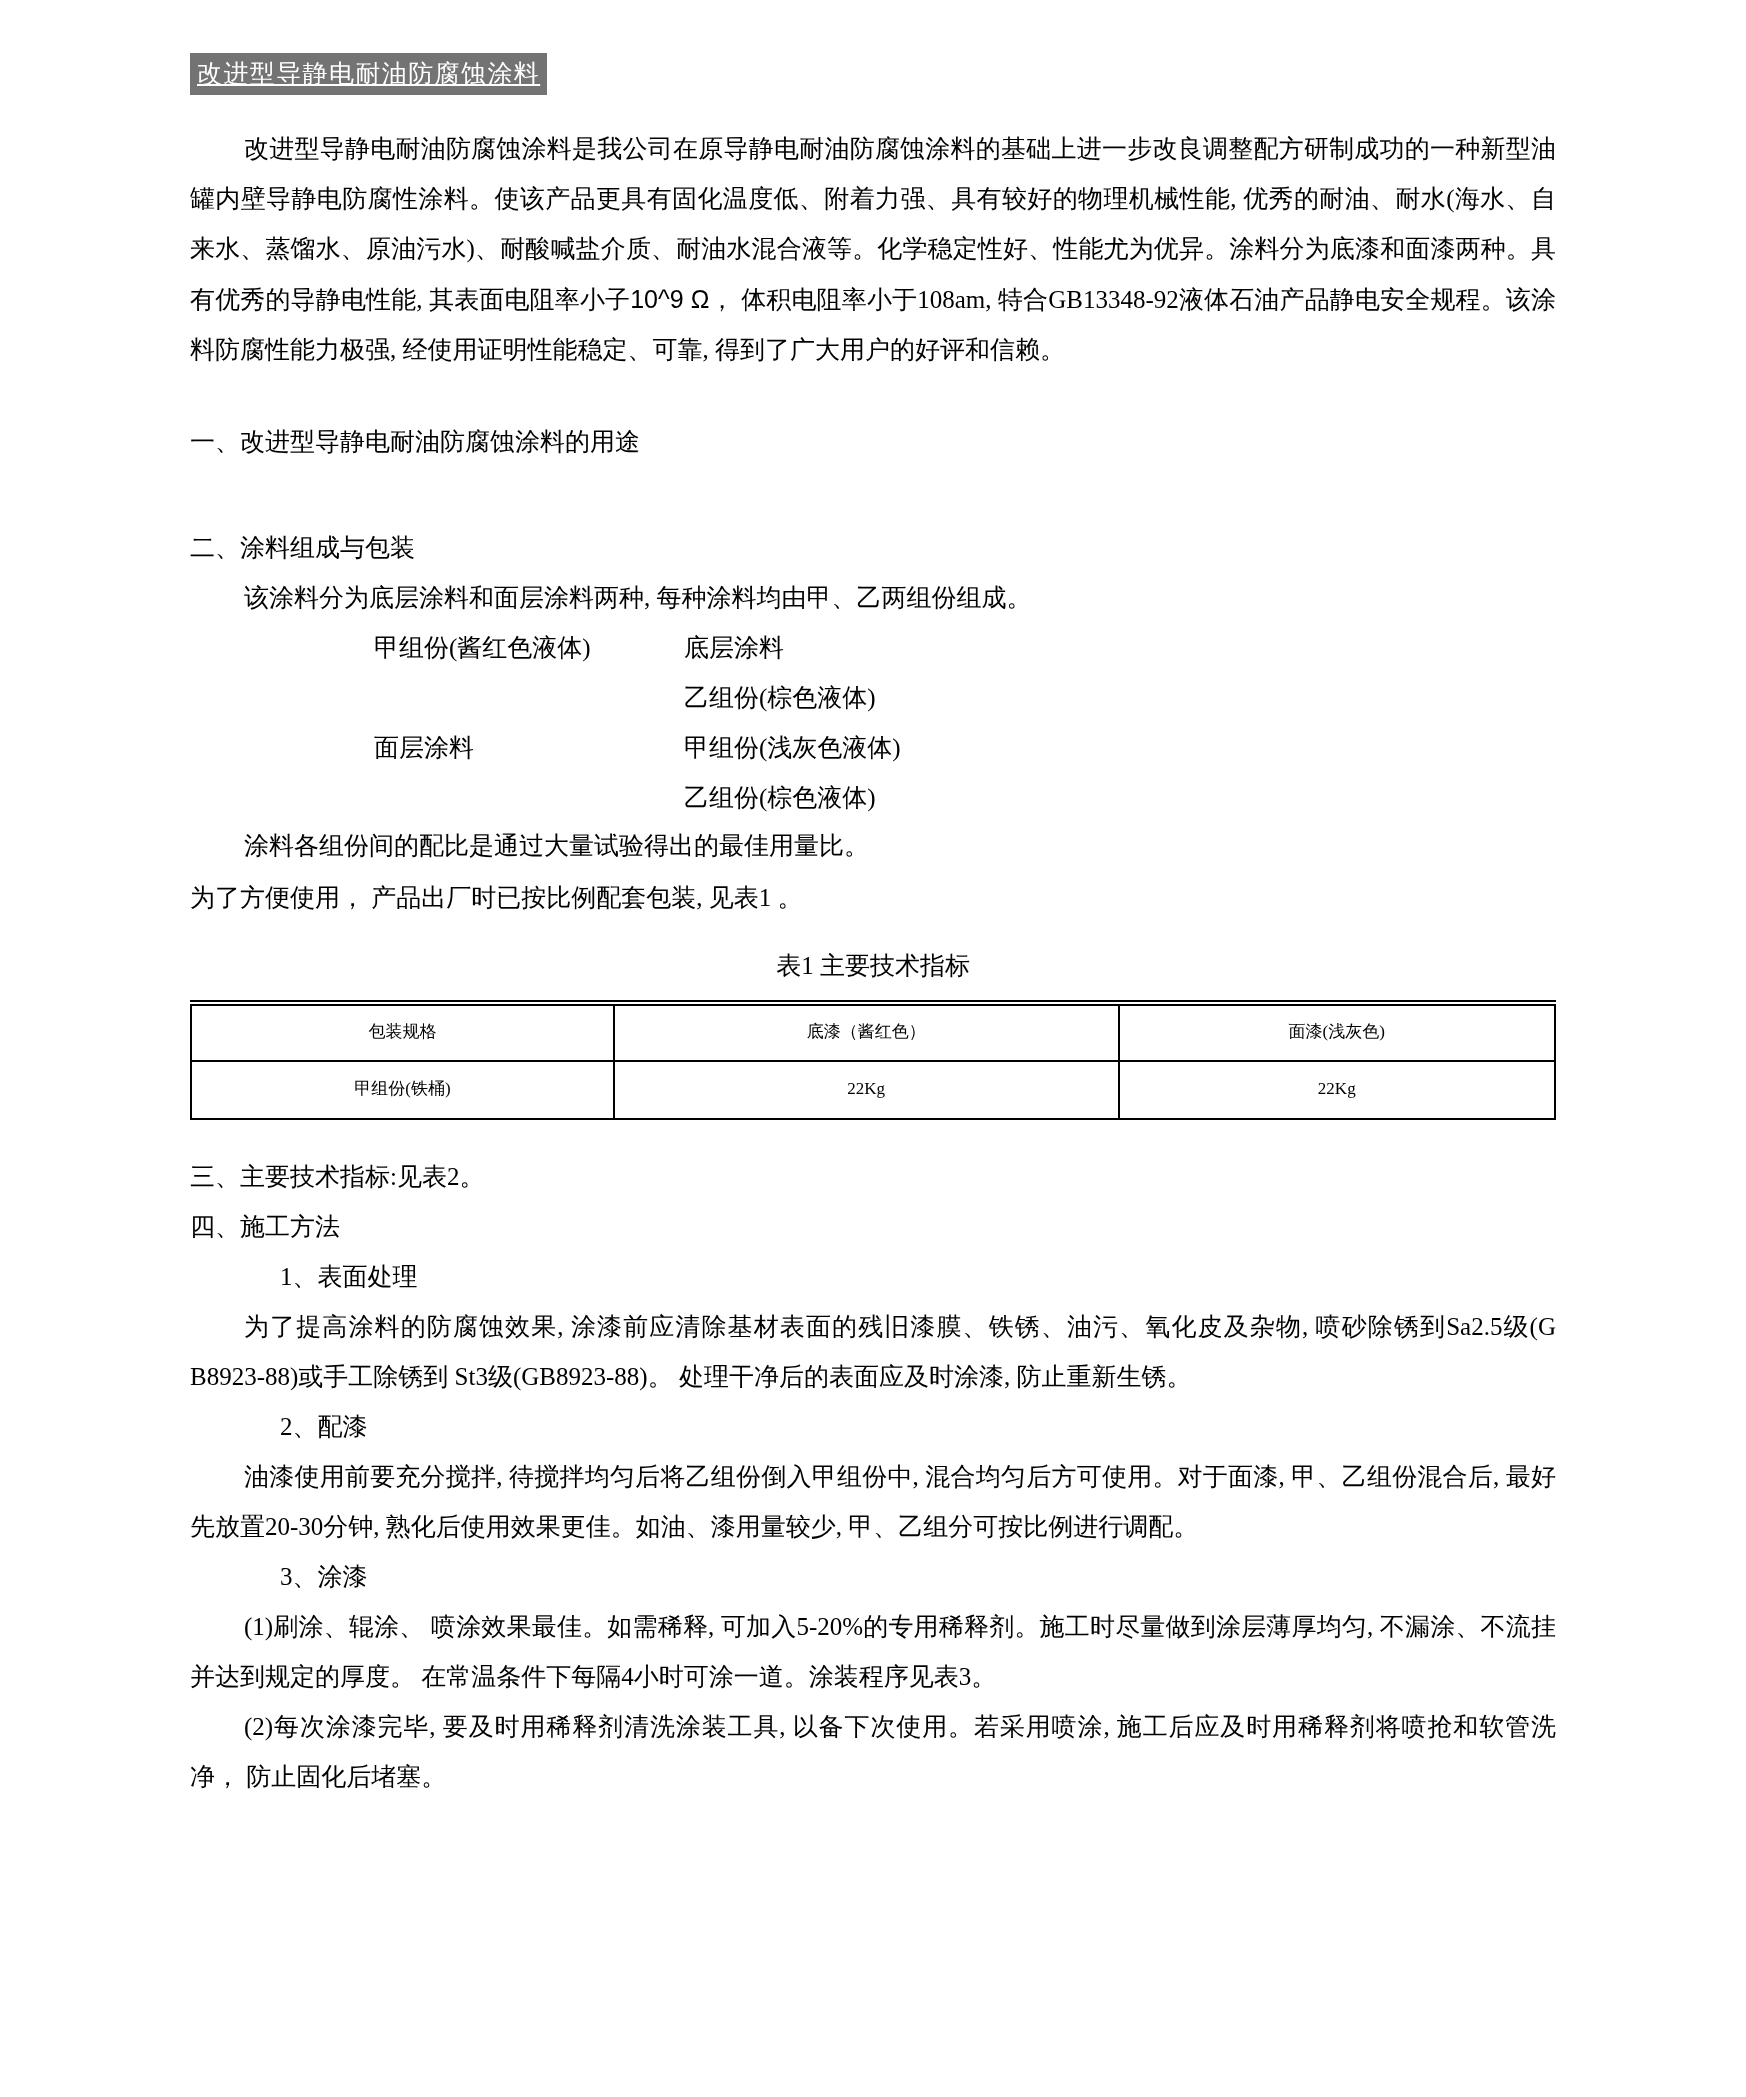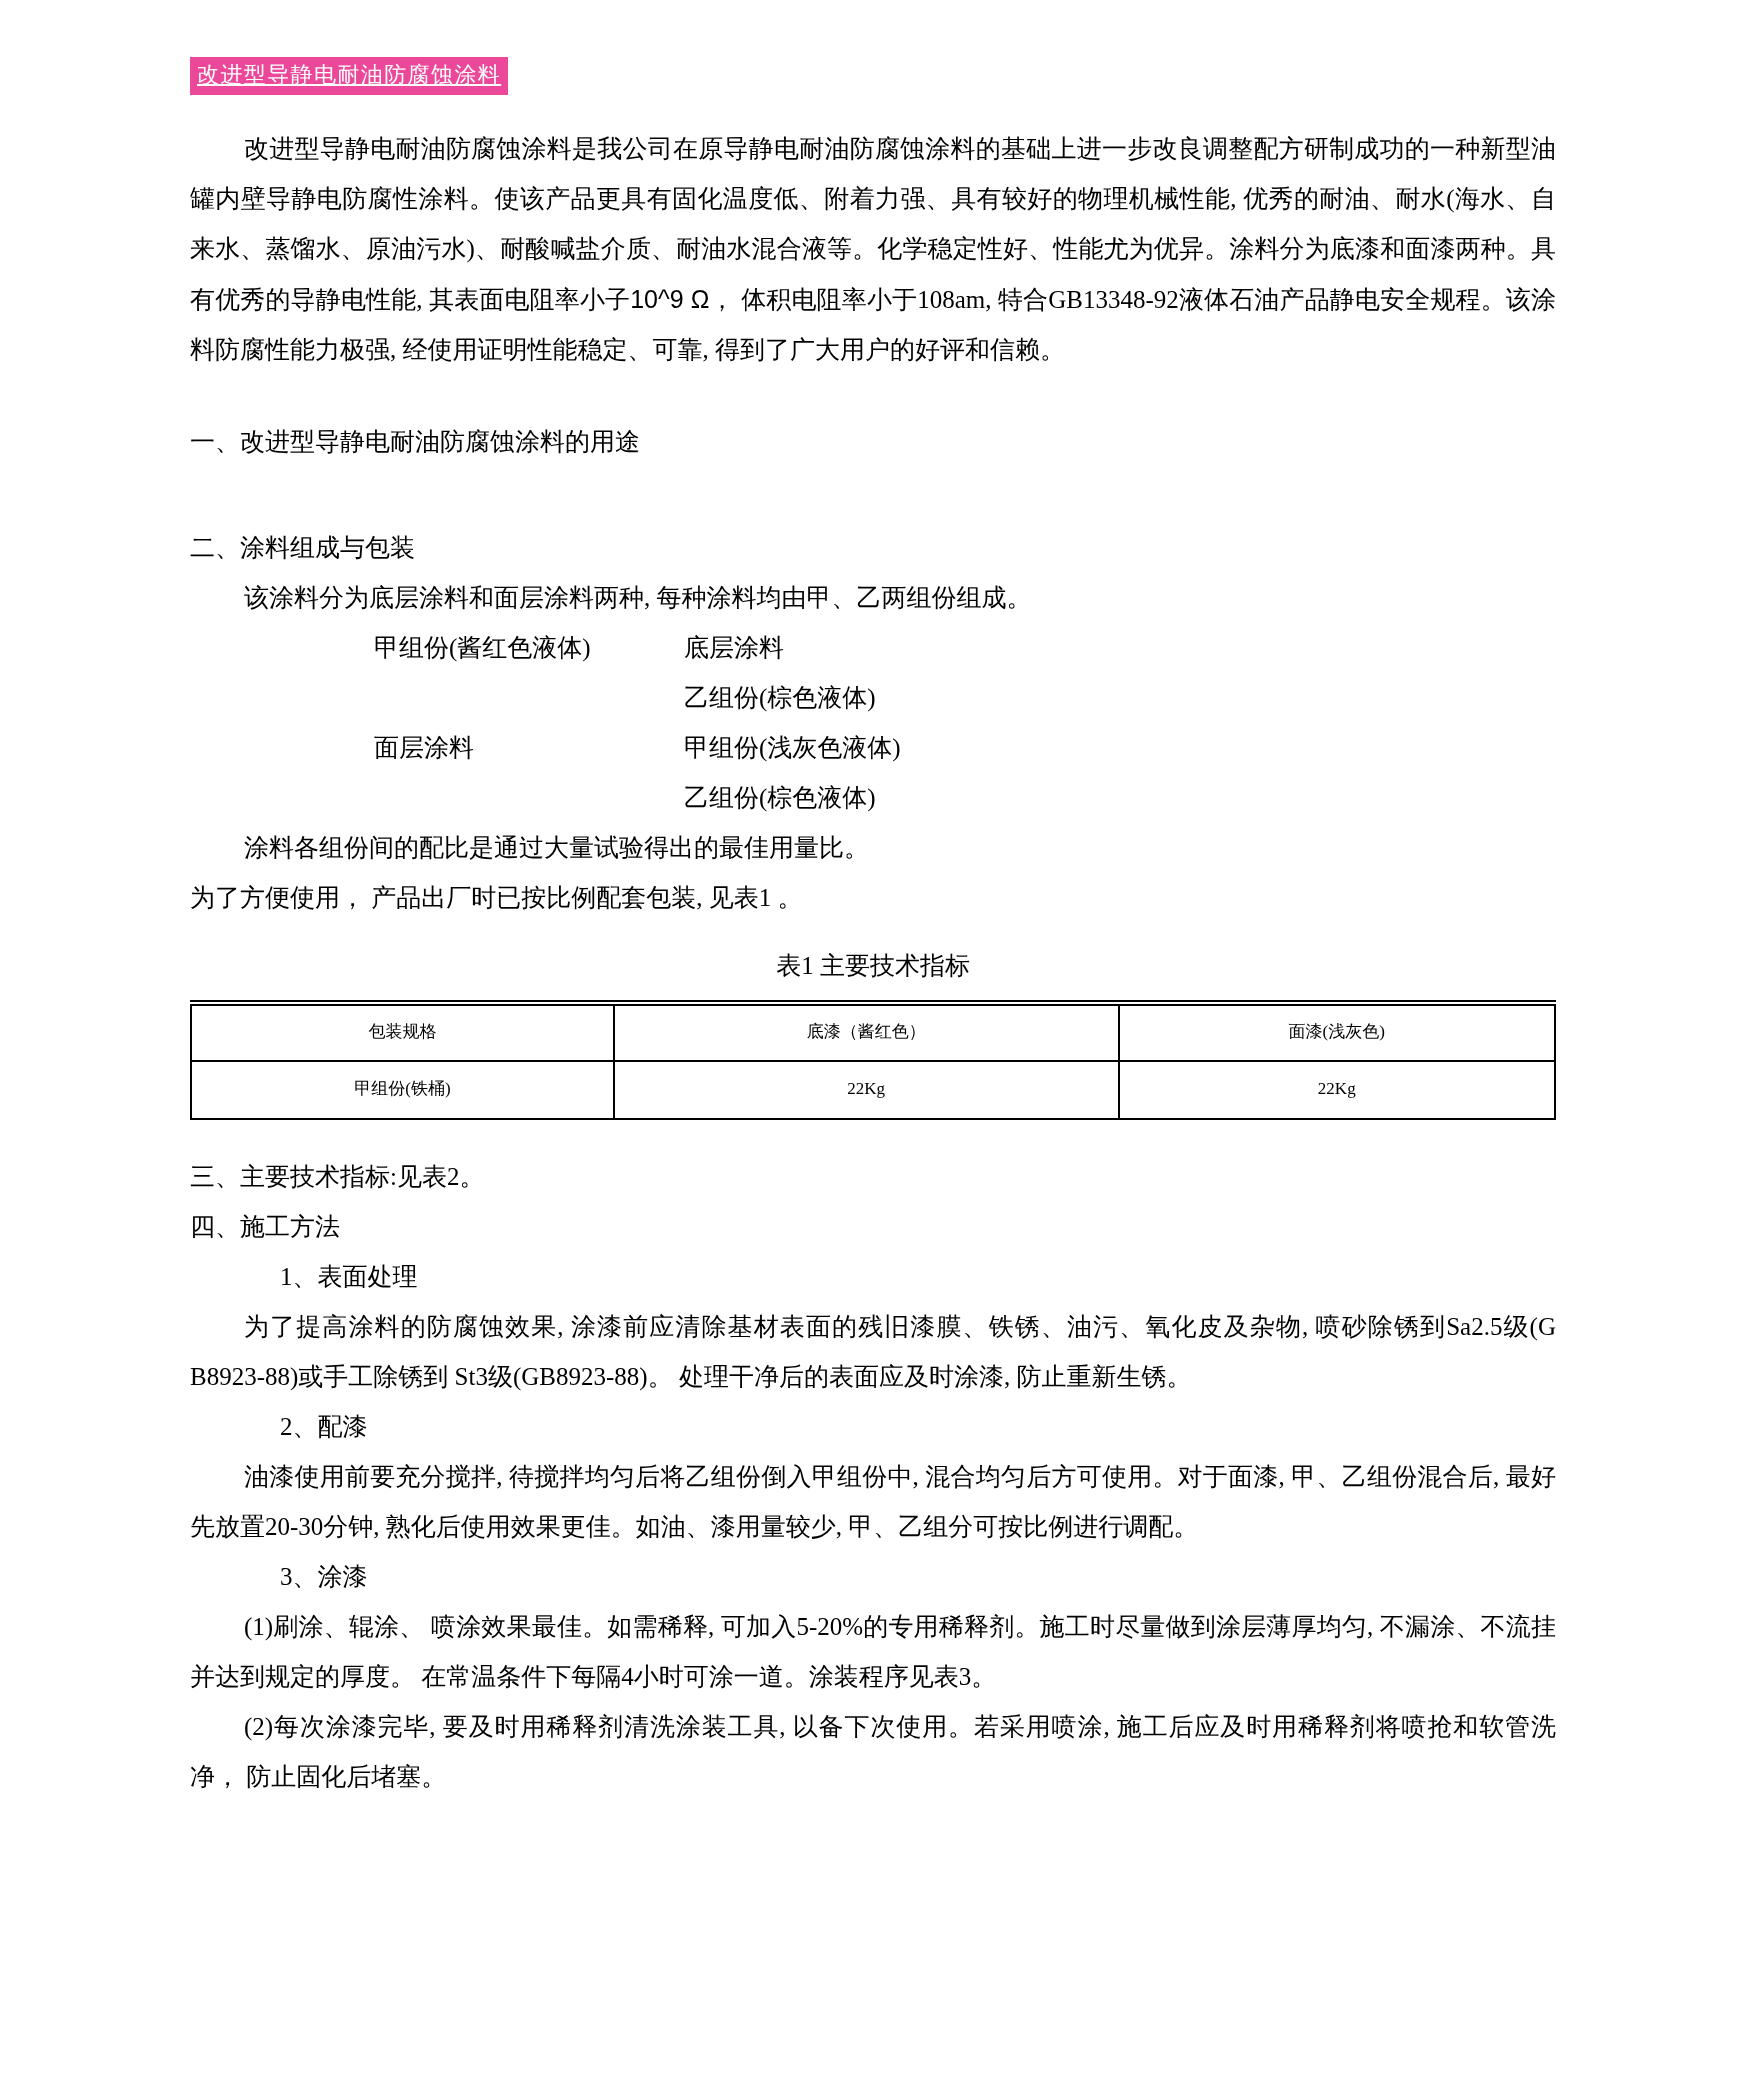--- a/index.html
+++ b/index.html
@@ -9,41 +9,41 @@
     box-sizing: border-box;
     padding: 49px 190px 21px 190px;
     background: #ffffff;
     color: #000000;
     font-family: "Liberation Serif", "DejaVu Serif", serif;
     font-size: 25px;
     line-height: 50px;
   }
   .title-bar {
     display: inline-block;
-    background: #ec4899;
+    background: #737373;
     color: #ffffff;
-    font-size: 22px;
+    font-size: 25px;
     line-height: 1.4;
     padding: 2.8px 7px 4.2px 7px;
     text-decoration: underline;
     letter-spacing: 1.4px;
   }
   p { margin: 0; text-align: justify; }
   .indent2 { text-indent: 54px; }
   .p-intro { margin-top: 25px; }
   .sans { font-family: "Liberation Sans", "DejaVu Sans", sans-serif; }
   .sec-heading { margin-top: 42px; }
   .sec1-body { padding-left: 41px; text-indent: 68px; }
   .sec2-heading { margin-top: 56px; }
   .comp-row {
     display: grid;
     grid-template-columns: 310px auto;
     padding-left: 184px;
   }
-  .ratio-line { text-indent: 54px; }
+  .ratio-line { text-indent: 54px; font-family: Liberation Mono, monospace; }
   .package-line { text-indent: 0; }
   .table-title {
     margin-top: 18.3px;
     text-align: center;
     text-indent: 0;
     font-size: 25px;
   }
   table.pack {
     width: 100%;
     margin-top: 8.4px;

